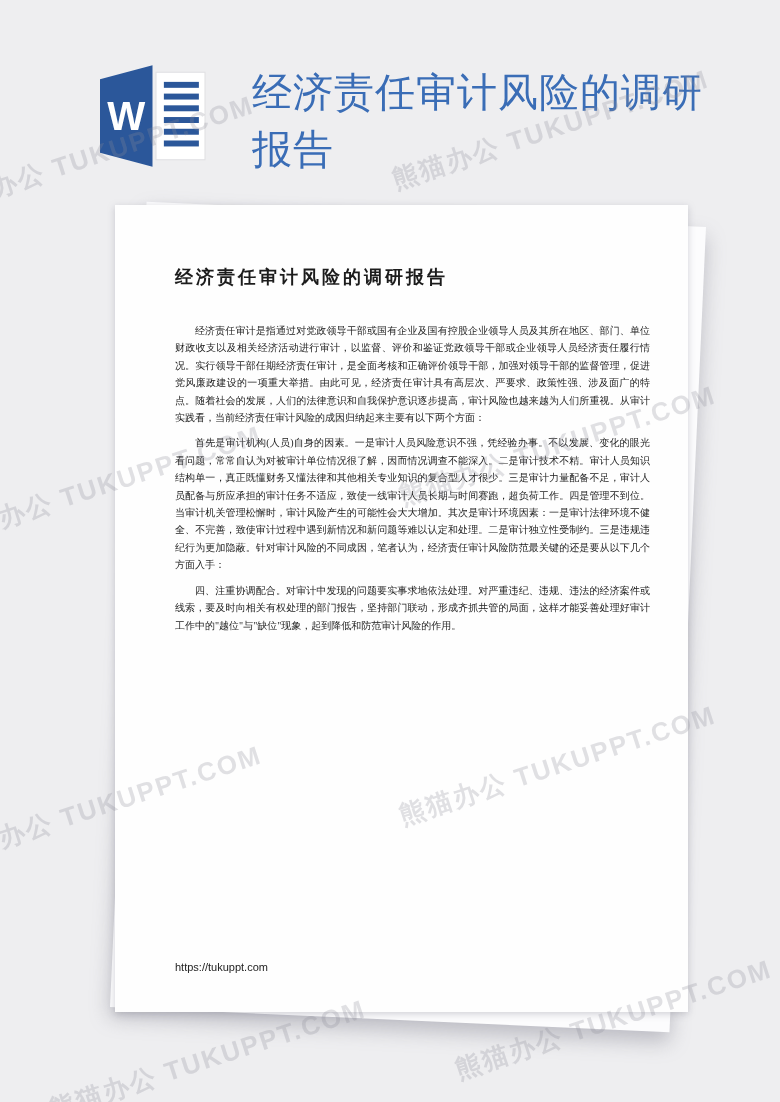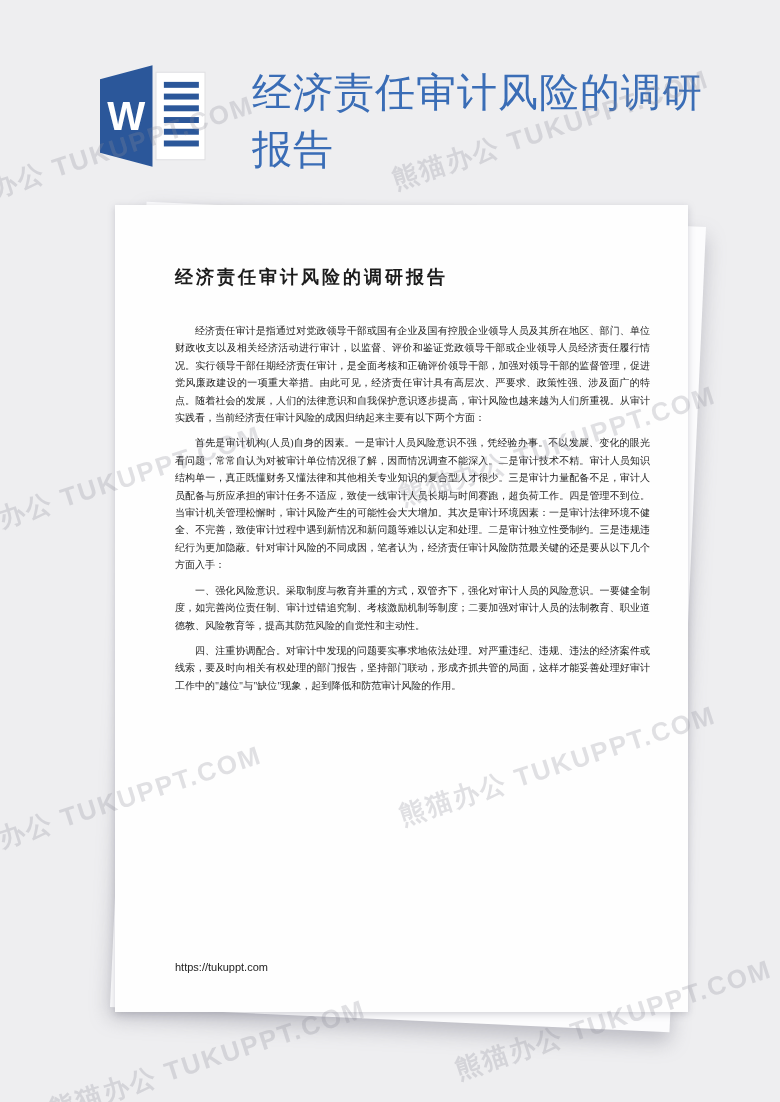--- a/index.html
+++ b/index.html
@@ -84,21 +84,20 @@
 </div>
 
 <div class="page-back"></div>
 
 <div class="page">
   <div class="page-inner">
     <div class="doc-heading">经济责任审计风险的调研报告</div>
     <div class="doc-body">
       <p>经济责任审计是指通过对党政领导干部或国有企业及国有控股企业领导人员及其所在地区、部门、单位财政收支以及相关经济活动进行审计，以监督、评价和鉴证党政领导干部或企业领导人员经济责任履行情况。实行领导干部任期经济责任审计，是全面考核和正确评价领导干部，加强对领导干部的监督管理，促进党风廉政建设的一项重大举措。由此可见，经济责任审计具有高层次、严要求、政策性强、涉及面广的特点。随着社会的发展，人们的法律意识和自我保护意识逐步提高，审计风险也越来越为人们所重视。从审计实践看，当前经济责任审计风险的成因归纳起来主要有以下两个方面：</p>
       <p>首先是审计机构(人员)自身的因素。一是审计人员风险意识不强，凭经验办事。不以发展、变化的眼光看问题，常常自认为对被审计单位情况很了解，因而情况调查不能深入。二是审计技术不精。审计人员知识结构单一，真正既懂财务又懂法律和其他相关专业知识的复合型人才很少。三是审计力量配备不足，审计人员配备与所应承担的审计任务不适应，致使一线审计人员长期与时间赛跑，超负荷工作。四是管理不到位。当审计机关管理松懈时，审计风险产生的可能性会大大增加。其次是审计环境因素：一是审计法律环境不健全、不完善，致使审计过程中遇到新情况和新问题等难以认定和处理。二是审计独立性受制约。三是违规违纪行为更加隐蔽。针对审计风险的不同成因，笔者认为，经济责任审计风险防范最关键的还是要从以下几个方面入手：</p>
-      <p>一、强化风险意识。采取制度与教育并重的方式，双管齐下，强化对审计人员的风险意识。一要健全制度，如完善岗位责任制、审计过错追究制、考核激励机制等制度；二要加强对审计人员的法制教育、职业道德教、风险教育等，提高其防范风险的自觉性和主动性。</p>
       <p>四、注重协调配合。对审计中发现的问题要实事求地依法处理。对严重违纪、违规、违法的经济案件或线索，要及时向相关有权处理的部门报告，坚持部门联动，形成齐抓共管的局面，这样才能妥善处理好审计工作中的"越位"与"缺位"现象，起到降低和防范审计风险的作用。</p>
     </div>
     <div class="doc-footer">https://tukuppt.com</div>
   </div>
 </div>
 
 <div class="wm wm1">熊猫办公 TUKUPPT.COM</div>
 <div class="wm wm2">熊猫办公 TUKUPPT.COM</div>
 <div class="wm wm3">熊猫办公 TUKUPPT.COM</div>
 <div class="wm wm4">熊猫办公 TUKUPPT.COM</div>

